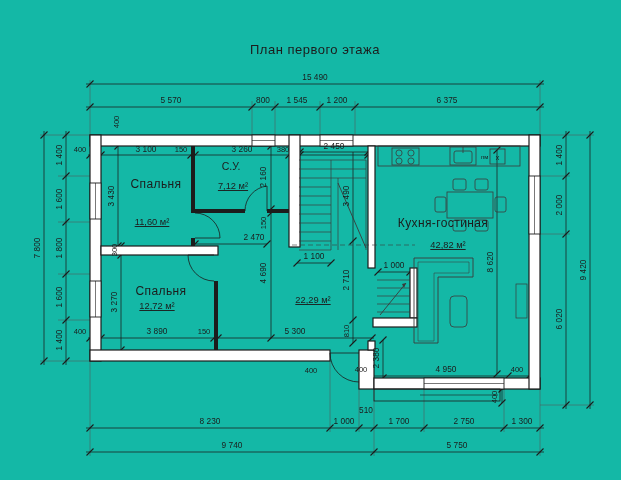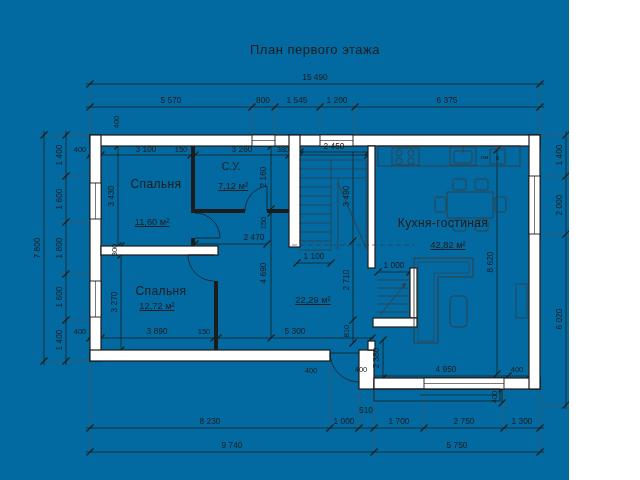--- a/index.html
+++ b/index.html
@@ -1,16 +1,16 @@
 <!DOCTYPE html>
 <html><head>
 <meta charset="utf-8">
 <style>
   html,body{margin:0;padding:0;background:#ffffff;}
-  .page{width:569px;height:480px;background:#0369a1;position:relative;overflow:hidden;}
+  .page{width:621px;height:480px;background:#14b8a6;position:relative;overflow:hidden;}
   svg{display:block;font-family:"Liberation Sans",sans-serif;}
   text{fill:#1c1c1c;}
   .dim{font-size:8.3px;}
   .dim-sm{font-size:7.6px;}
   .room{font-size:12px;letter-spacing:.4px;}
   .room-sm{font-size:10.5px;}
   .area{font-size:9.3px;text-decoration:underline;}
   .title{font-size:13px;letter-spacing:.5px;}
   .fix{font-size:6px;}
   .fix2{font-size:7px;}

